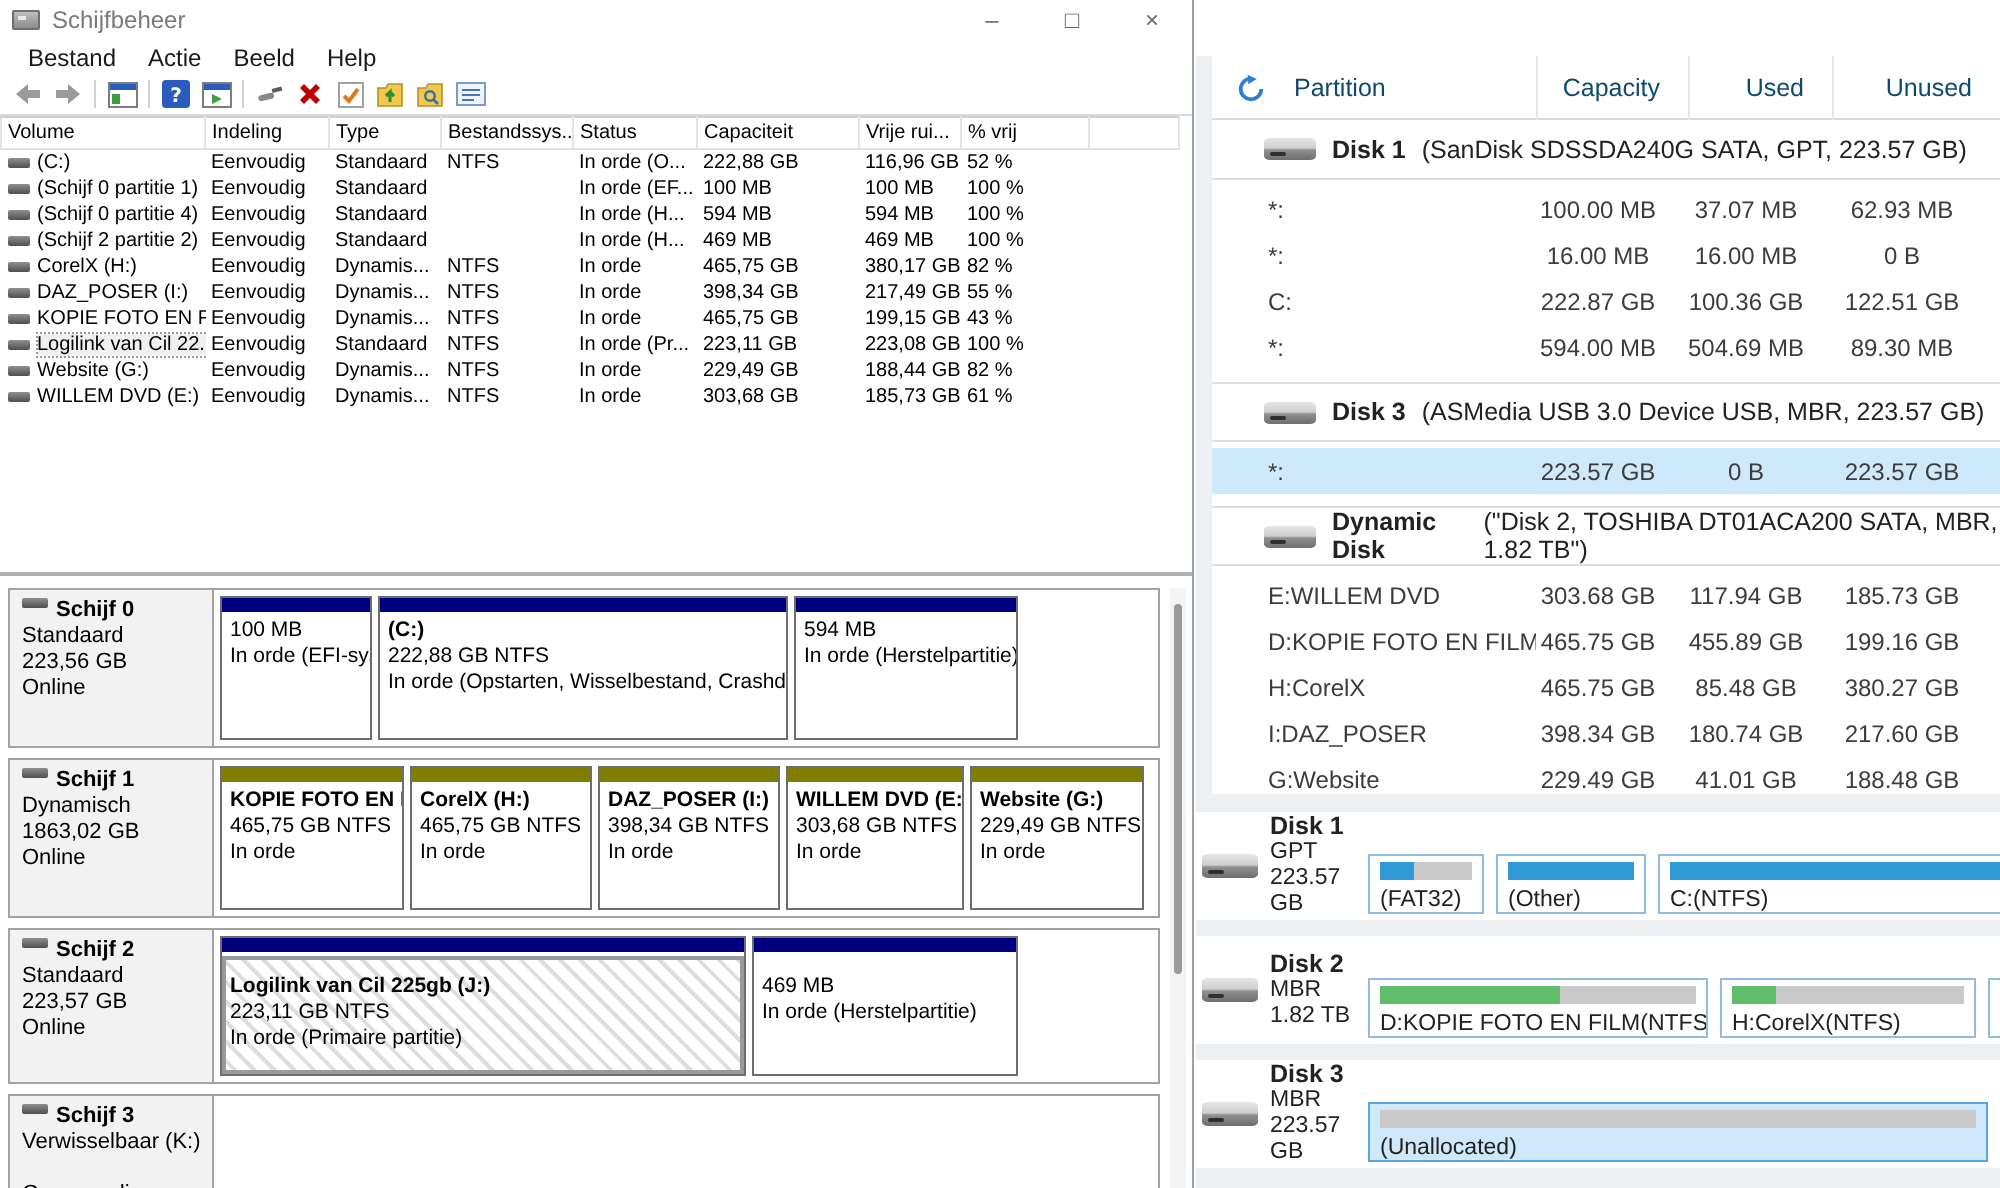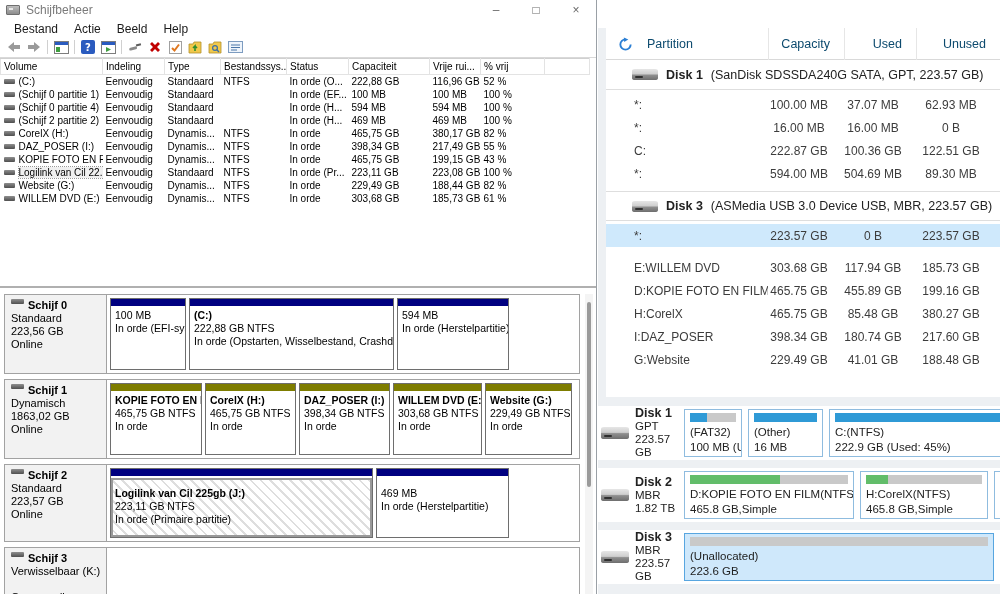--- a/index.html
+++ b/index.html
@@ -70,21 +70,21 @@
   .rows-pad { padding:3px 0 6px 0; }
 
   
   .map-section { position:absolute; left:0; top:397px; width:402px; height:197px; background:#edf0f3; padding-top:9px; }
   .map-row { position:relative; height:54px; background:#fff; margin-bottom:8px; display:flex; align-items:center; overflow:hidden; }
   .map-meta { width:86px; flex:0 0 auto; display:flex; align-items:center; gap:6px; padding-left:3px; }
   .map-meta .disk3d { width:28px; height:12px; }
   .map-meta-text { font-size:11.5px; line-height:13px; color:#222; }
   .map-meta-text .mname { font-weight:bold; font-size:12.5px; }
   .map-blocks { flex:1; display:flex; gap:6px; overflow:hidden; height:48px; }
-  .mblock { flex:0 0 auto; border:1px solid #8fbcdf; background:#fff; padding:3px 5px 2px 5px; font-size:11.5px; line-height:15px; color:#222; white-space:nowrap; overflow:hidden; }
+  .mblock { flex:0 0 auto; border:1px solid #8fbcdf; background:#fff; padding:3px 5px 2px 5px; font-size:11.5px; line-height:15px; color:#222; white-space:nowrap; overflow:hidden;margin-top:18px; }
   .mblock.sel { background:#cfe8fb; border-color:#58a6e0; }
   .mbar { height:9px; background:#c9c9c9; margin-bottom:3px; }
   .mbar .fill { height:100%; }
   .fill.blue { background:#2f9ad6; }
   .fill.green { background:#62bd6a; }
   .fill.gray { background:#c9c9c9; }
 
   svg { display:block; }
 </style>
 </head>
@@ -579,20 +579,25 @@
       </div>
       <div class="rows-pad">
         <div class="prow sel">
           <div class="c0">*:</div>
           <div class="num">223.57 GB</div>
           <div class="num">0 B</div>
           <div class="num">223.57 GB</div>
         </div>
       </div>
 
+      <div class="group-head bt">
+        <span class="disk3d"></span>
+        <span class="ghd-title">Dynamic Disk</span>
+        <span>("Disk 2, TOSHIBA DT01ACA200 SATA, MBR, 1.82 TB")</span>
+      </div>
       <div class="rows-pad">
         <div class="prow">
           <div class="c0">E:WILLEM DVD</div>
           <div class="num">303.68 GB</div>
           <div class="num">117.94 GB</div>
           <div class="num">185.73 GB</div>
         </div>
         <div class="prow">
           <div class="c0">D:KOPIE FOTO EN FILM</div>
           <div class="num">465.75 GB</div>

